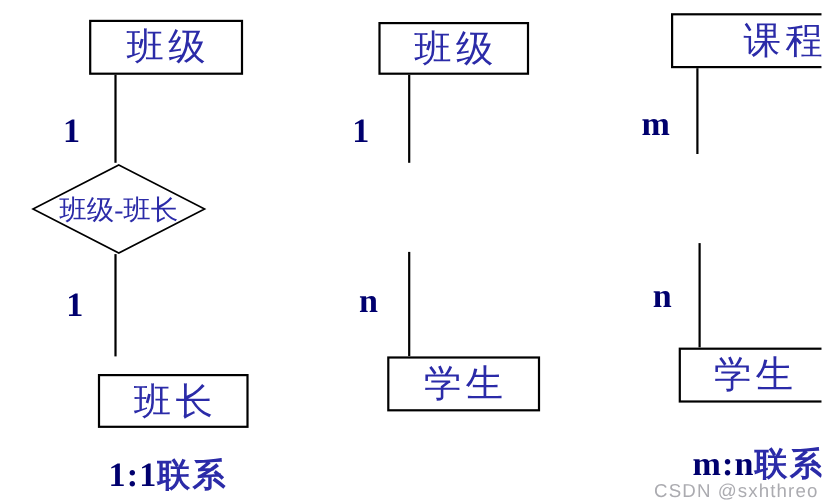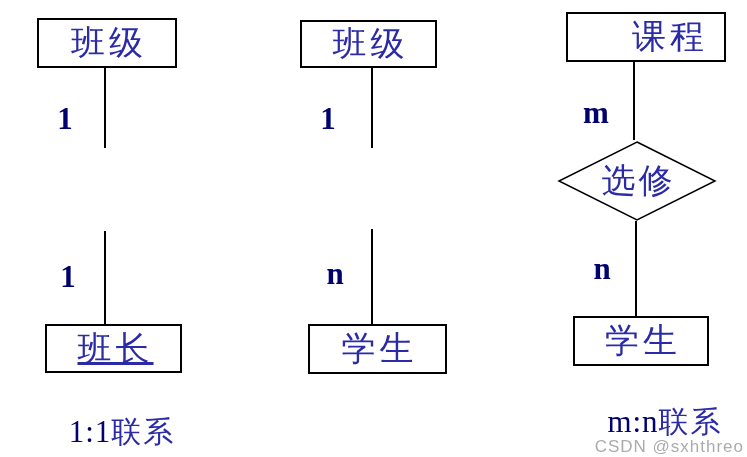--- a/index.html
+++ b/index.html
@@ -13,20 +13,21 @@
   .box{
     position:absolute;
     border:2px solid #000000;
     background:#ffffff;
     display:flex;align-items:center;justify-content:center;
     color:#2B2BA8;
     font-size:34px;
     letter-spacing:4px;
     text-indent:4px;
     box-sizing:border-box;
+    margin-left:44px;
   }
   .vline{
     position:absolute;
     width:2px;
     background:#000000;
   }
   .card{
     position:absolute;
     color:#00006E;
     font-weight:bold;
@@ -42,22 +43,22 @@
     left:0;top:0;right:0;bottom:0;
     display:flex;align-items:center;justify-content:center;
     color:#2B2BA8;
     white-space:nowrap;
   }
   .dlabel.small{font-size:25px;}
   .dlabel.big{font-size:34px;letter-spacing:3px;text-indent:3px;}
   .caption{
     position:absolute;
     width:170px;
-    text-align:center;
-    font-weight:normal;
+    text-align:right;
+    font-weight:bold;
     white-space:nowrap;
     line-height:1;
   }
   .caption .ratio{
     color:#00006E;
     font-size:31px;
     letter-spacing:1px;
   }
   .caption .suffix{
     color:#2B2BA8;
@@ -73,21 +74,21 @@
     letter-spacing:1px;
   }
 
   
   .c1-top{left:37px;top:18px;width:140px;height:50px;}
   .c1-l1{left:104px;top:68px;height:80px;}
   .c1-cardtop{left:45px;top:103px;}
   .c1-diamond{left:28px;top:148px;width:160px;height:84px;}
   .c1-l2{left:104px;top:231px;height:93px;}
   .c1-cardbot{left:48px;top:261px;}
-  .c1-bot{left:45px;top:324px;width:137px;height:49px;text-decoration:underline;}
+  .c1-bot{left:45px;top:340px;width:137px;height:49px;}
   .c1-cap{left:37px;top:416px;}
 
   
   .c2-top{left:300px;top:20px;width:137px;height:48px;}
   .c2-l1{left:371px;top:68px;height:80px;}
   .c2-cardtop{left:308px;top:103px;}
   .c2-diamond{left:292px;top:148px;width:156px;height:82px;}
   .c2-l2{left:371px;top:229px;height:95px;}
   .c2-cardbot{left:315px;top:258px;}
   .c2-bot{left:308px;top:324px;width:139px;height:50px;}
@@ -104,43 +105,43 @@
   .c3-cap{left:580px;top:406px;}
 </style>
 </head>
 <body>
 
 <div class="canvas">
 
   <div class="box c1-top">班级</div>
   <div class="vline c1-l1"></div>
   <div class="card c1-cardtop">1</div>
+  <div class="diamond c1-diamond">
+    <svg width="160" height="84" viewBox="0 0 160 84">
+      <polygon points="80,2 158,42 80,82 2,42" fill="#ffffff" stroke="#000000" stroke-width="1.5"></polygon>
+    </svg>
+    <div class="dlabel small">班级-班长</div>
+  </div>
   <div class="vline c1-l2"></div>
   <div class="card c1-cardbot">1</div>
   <div class="box c1-bot">班长</div>
   <div class="caption c1-cap">
     <span class="ratio">1:1</span><span class="suffix">联系</span>
   </div>
 
   <div class="box c2-top">班级</div>
   <div class="vline c2-l1"></div>
   <div class="card c2-cardtop">1</div>
   <div class="vline c2-l2"></div>
   <div class="card c2-cardbot">n</div>
   <div class="box c2-bot">学生</div>
 
   <div class="box c3-top">课程</div>
   <div class="vline c3-l1"></div>
   <div class="card c3-cardtop">m</div>
-  <div class="diamond c3-diamond">
-    <svg width="160" height="82" viewBox="0 0 160 82">
-      <polygon points="80,2 158,41 80,80 2,41" fill="#ffffff" stroke="#000000" stroke-width="1.5"></polygon>
-    </svg>
-    <div class="dlabel big">选修</div>
-  </div>
   <div class="vline c3-l2"></div>
   <div class="card c3-cardbot">n</div>
   <div class="box c3-bot">学生</div>
   <div class="caption c3-cap">
     <span class="ratio">m:n</span><span class="suffix">联系</span>
   </div>
 
   <div class="watermark">CSDN @sxhthreo</div>
 
 </div>

